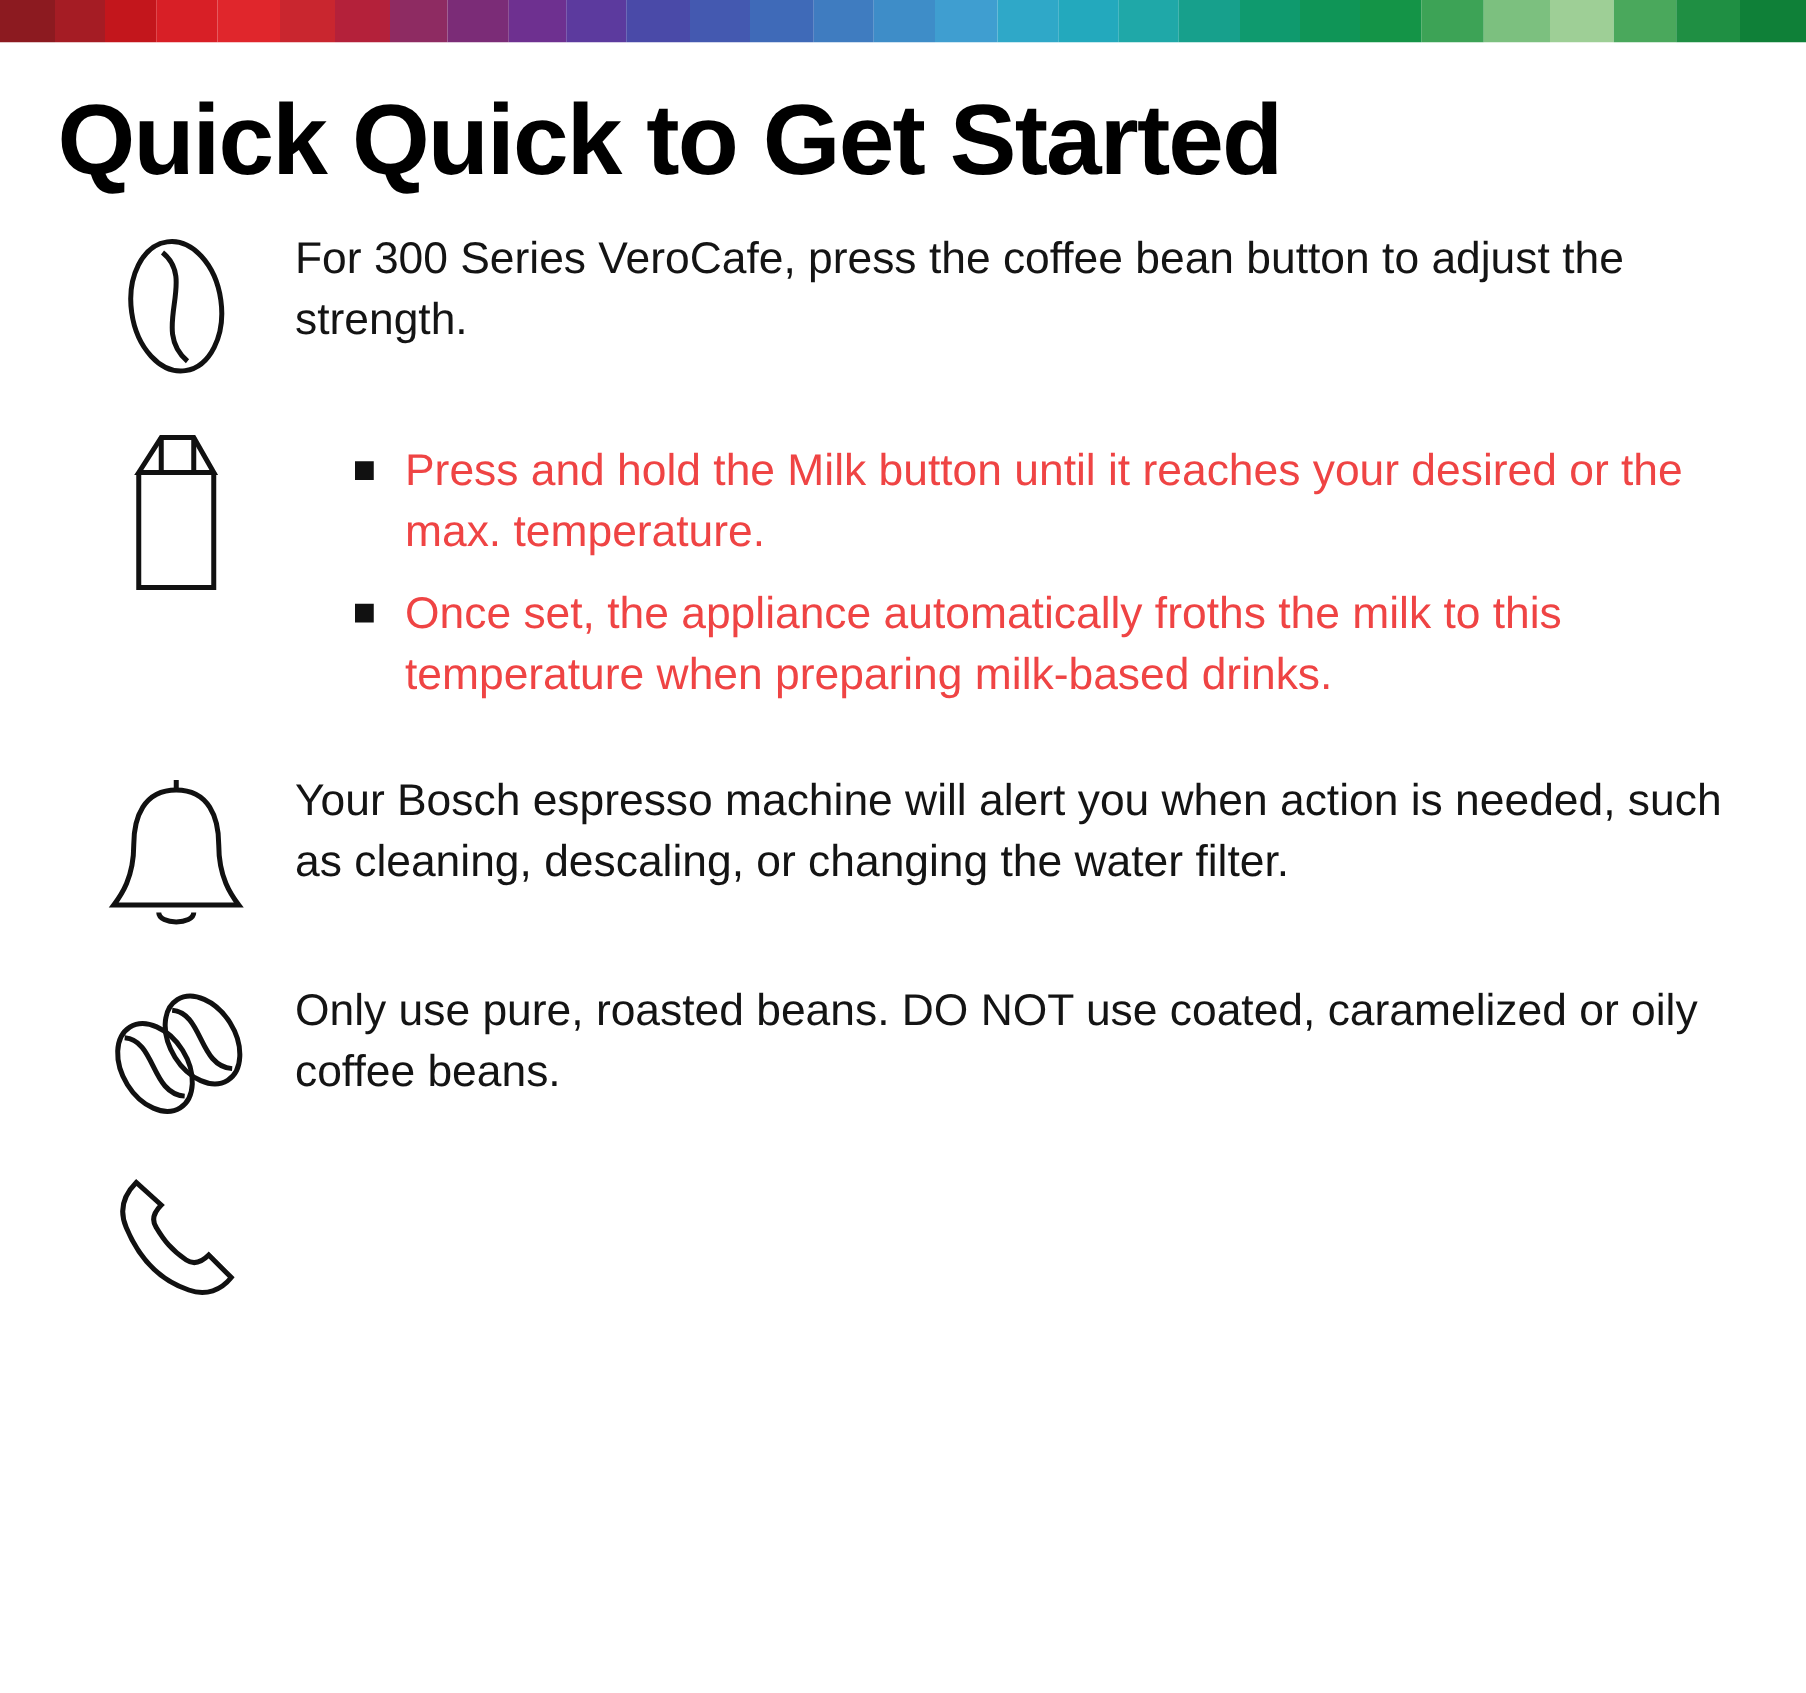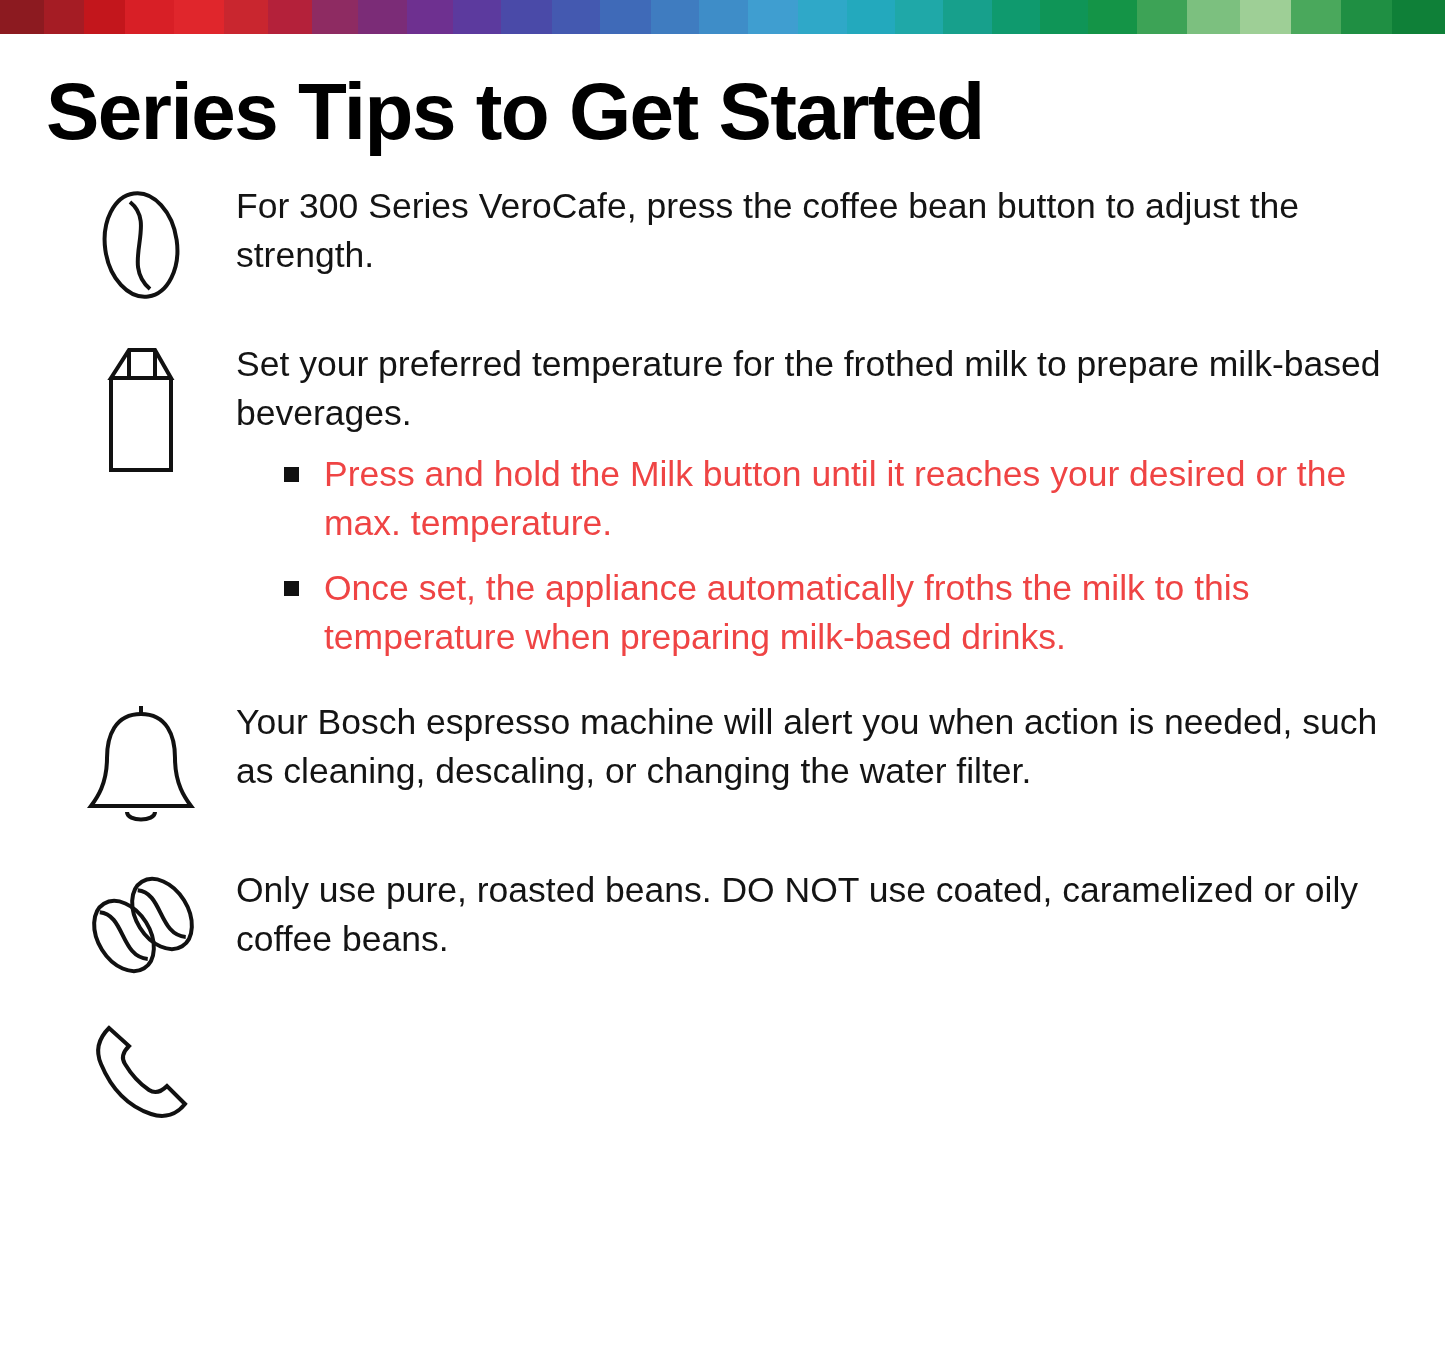--- a/index.html
+++ b/index.html
@@ -78,21 +78,21 @@
     margin: 12px 0 0 0;
     padding: 0 0 0 88px;
   }
   .sublist li {
     position: relative;
     font-size: 35.5px;
     line-height: 1.38;
     margin-bottom: 16px;
     color: #ef4444;
   }
-  .sublist li:last-child { margin-bottom: 0; }
+  .sublist li:last-child { margin-bottom: 16px; }
   .sublist li .bullet {
     position: absolute;
     left: -40px;
     top: 17px;
     width: 15px;
     height: 15px;
     background: #111;
     display: block;
   }
 
@@ -135,21 +135,21 @@
     <div class="seg" style="background: rgb(61, 163, 86); width: 3.50076%;"></div>
     <div class="seg" style="background: rgb(124, 192, 127); width: 3.65297%;"></div>
     <div class="seg" style="background: rgb(158, 207, 150); width: 3.50076%;"></div>
     <div class="seg" style="background: rgb(74, 168, 92); width: 3.50076%;"></div>
     <div class="seg" style="background: rgb(31, 143, 67); width: 3.50076%;"></div>
     <div class="seg" style="background: rgb(15, 128, 56); width: 3.65297%;"></div>
   </div>
 
 <div class="page">
 
-  <h1 class="title">Series Tips to Get Started</h1>
+  <h1 class="title">Quick Quick to Get Started</h1>
 
   <div class="tips">
 
     <div class="tip">
       <div class="icon-cell">
         <svg width="110" height="118" viewBox="0 0 110 118" fill="none" stroke="#111" stroke-width="4">
           <ellipse cx="55" cy="59" rx="36" ry="52" transform="rotate(-8 55 59)"></ellipse>
           <path d="M44 16 C72 38, 34 78, 64 103" stroke-width="4" fill="none"></path>
         </svg>
       </div>
@@ -161,21 +161,20 @@
     <div class="tip">
       <div class="icon-cell">
         <svg width="84" height="130" viewBox="0 0 84 130" fill="none" stroke="#111" stroke-width="4">
           <path d="M12 34 L12 126 L72 126 L72 34"></path>
           <path d="M12 34 L30 6 L56 6 L72 34 Z"></path>
           <line x1="30" y1="6" x2="30" y2="34"></line>
           <line x1="56" y1="6" x2="56" y2="34"></line>
         </svg>
       </div>
       <div class="text-cell">
-        <p>Set your preferred temperature for the frothed milk to prepare milk-based beverages.</p>
         <ul class="sublist">
           <li>
             <span class="bullet"></span>
             <span>Press and hold the Milk button until it reaches your desired or the max. temperature.</span>
           </li>
           <li>
             <span class="bullet"></span>
             <span>Once set, the appliance automatically froths the milk to this temperature when preparing milk-based drinks.</span>
           </li>
         </ul>

